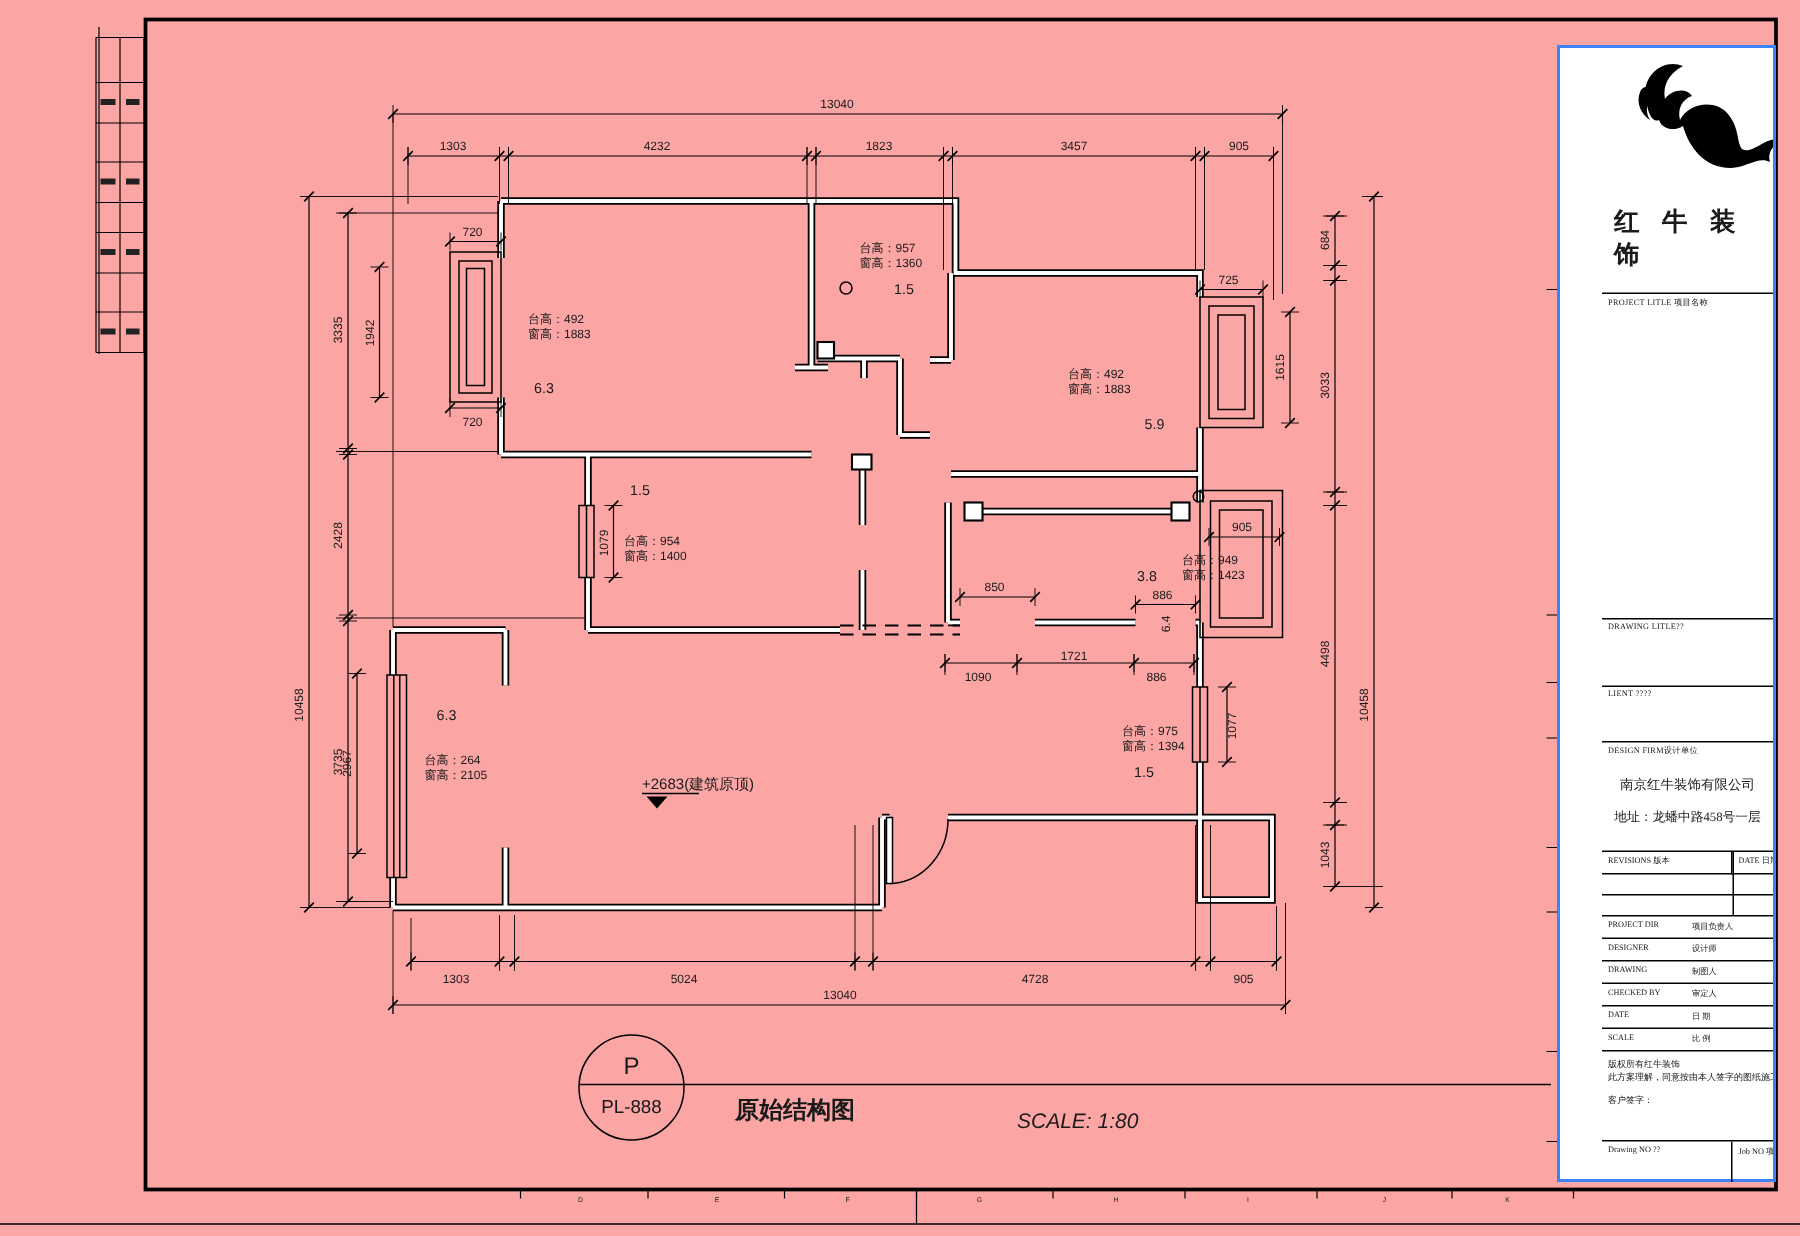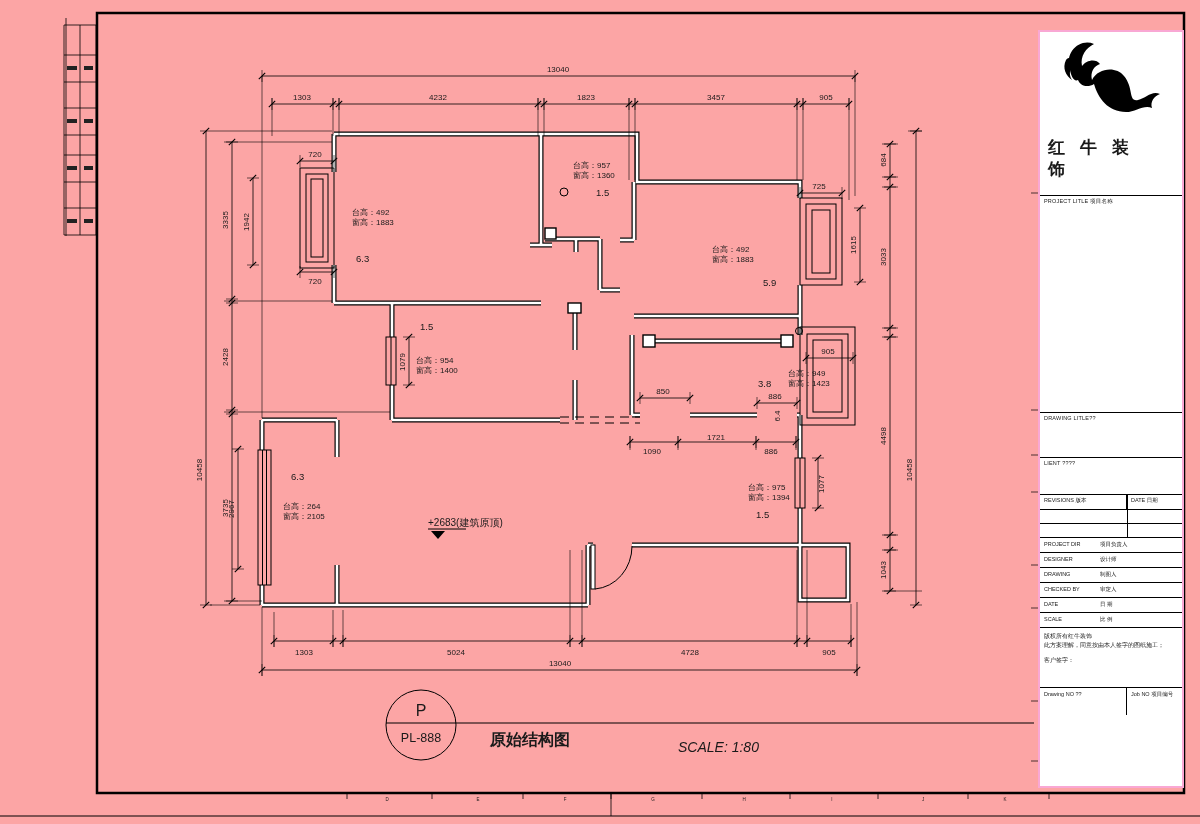--- a/index.html
+++ b/index.html
@@ -1,21 +1,21 @@
 <!DOCTYPE html>
 <html><head>
 <meta charset="utf-8">
 <style>
   html,body{margin:0;padding:0;background:#fff;}
   #sheet{position:relative;width:1200px;height:824px;background:#fca5a5;overflow:hidden;
          font-family:"Liberation Sans",sans-serif;color:#1a1a1a;}
   #plan-svg{position:absolute;left:0;top:0;}
   
   #tblock{position:absolute;left:1038px;top:30px;width:146px;height:758px;
-          border:2px solid #f9a8d4;box-sizing:border-box;background:#fff;font-family:Liberation Sans, sans-serif;}
+          border:2px solid #3b82f6;box-sizing:border-box;background:#fff;font-family:Liberation Serif, serif;padding-left:28px;}
   .tb-row{position:relative;border-top:1px solid #000;box-sizing:border-box;overflow:hidden;}
   .tb-label{position:absolute;left:4px;top:2px;font-size:5.5px;letter-spacing:.2px;white-space:nowrap;}
   #tb-logo{height:163px;border-top:none;position:relative;}
   #brand-l1{position:absolute;left:8px;top:104px;font-size:17px;font-weight:bold;letter-spacing:15px;white-space:nowrap;}
   #brand-l2{position:absolute;left:8px;top:126px;font-size:17px;font-weight:bold;}
   #tb-project{height:217px;}
   #tb-drawtitle{height:45px;}
   #tb-client{height:37px;}
   #tb-firm{height:73px;}
   .firm-line{position:absolute;left:0;width:100%;text-align:center;white-space:nowrap;}
@@ -535,20 +535,25 @@
 
   <div id="tb-project" class="tb-row">
     <span class="tb-label">PROJECT LITLE 项目名称</span>
   </div>
   <div id="tb-drawtitle" class="tb-row">
     <span class="tb-label">DRAWING LITLE??</span>
   </div>
   <div id="tb-client" class="tb-row">
     <span class="tb-label">LIENT ????</span>
   </div>
+  <div id="tb-firm" class="tb-row">
+    <span class="tb-label">DESIGN FIRM设计单位</span>
+    <div id="firm-name" class="firm-line">南京红牛装饰有限公司</div>
+    <div id="firm-addr" class="firm-line">地址：龙蟠中路458号一层</div>
+  </div>
 
   <div id="tb-rev" class="tb-row">
     <div class="rev-head rev-c1">REVISIONS 版本</div>
     <div class="rev-head rev-c2" style="left:87px">DATE 日期</div>
     <div class="rev-line" style="top:28px"></div>
     <div class="rev-div"></div>
   </div>
 
   <div class="tb-row small-row">
     <span class="sr-en">PROJECT DIR</span>

